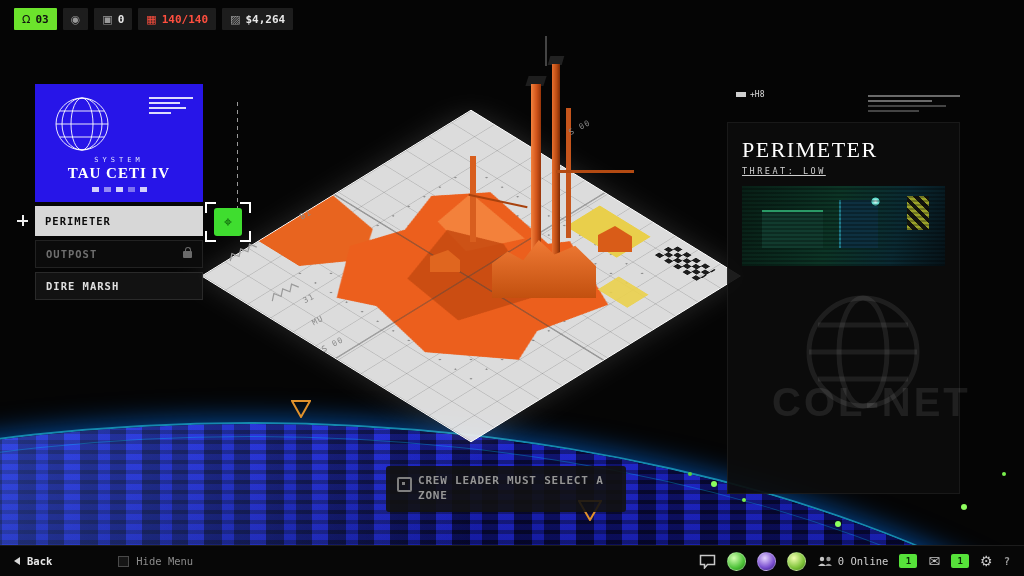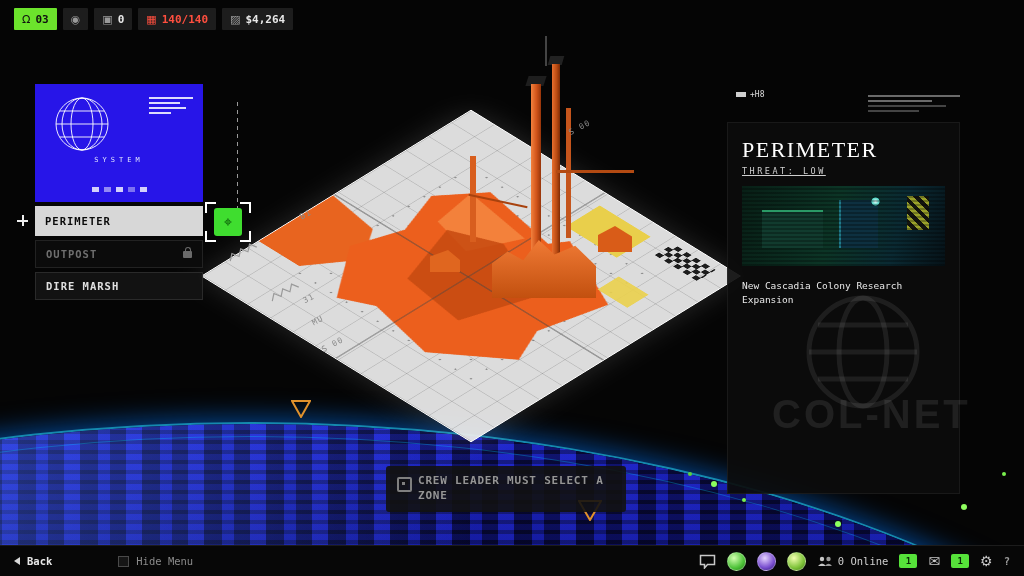--- a/index.html
+++ b/index.html
@@ -142,21 +142,21 @@
     background:repeating-linear-gradient(45deg,#9aa12a 0 4px,#15150f 4px 8px);}
   .zone-photo .lamp{position:absolute;right:32%;top:14%;width:9px;height:9px;border-radius:50%;
     background:radial-gradient(#eaffff,#4ad0c0 60%,transparent 70%);}
   .zone-photo .scan{position:absolute;inset:0;
     background:repeating-linear-gradient(0deg,rgba(0,0,0,.28) 0 2px,transparent 2px 4px);}
   .info-subtitle{margin-top:13px;font-size:9.5px;line-height:1.45;color:#e8e8e8;}
   .info-desc{margin-top:10px;font-size:9.5px;line-height:1.55;color:#b5b5b5;}
 
   
   .wm{position:absolute;z-index:6;pointer-events:none;}
-  .wm-text{left:772px;top:392px;font-family:"Liberation Sans",sans-serif;font-weight:800;font-size:40px;
+  .wm-text{left:772px;top:380px;font-family:"Liberation Sans",sans-serif;font-weight:800;font-size:40px;
     letter-spacing:3px;color:rgba(255,255,255,.085);}
   .wm-globe{left:788px;top:292px;}
 
   
   .tooltip{position:absolute;left:386px;top:466px;width:240px;z-index:7;background:rgba(18,18,18,.9);
     border-radius:3px;padding:8px 12px 8px 32px;box-sizing:border-box;color:#959595;
     font-size:11px;font-weight:bold;letter-spacing:.8px;line-height:1.35;}
   .tooltip .tico{position:absolute;left:11px;top:11px;width:11px;height:11px;border:2px solid #7f7f7f;border-radius:2px;}
   .tooltip .tico::after{content:"";position:absolute;left:3px;top:3px;width:3px;height:3px;background:#7f7f7f;}
 
@@ -277,20 +277,21 @@
         <line x1="9" y1="44" x2="53" y2="44"></line>
       </g>
     </svg>
     <div class="card-bars">
         <i></i>
         <i></i>
         <i></i>
         <i></i>
       </div>
     <div class="sys-label">SYSTEM</div>
+    <div class="sys-name">TAU CETI IV</div>
     <div class="sys-icons">
         <i></i>
         <i></i>
         <i></i>
         <i></i>
         <i></i>
       </div>
   </div>
 
   <div class="zone-menu">
@@ -320,21 +321,20 @@
   <div class="info-panel">
     <div class="info-title">PERIMETER</div>
     <div class="info-threat">THREAT: LOW</div>
     <div class="zone-photo">
       <div class="mach"></div>
       <div class="mach2"></div>
       <div class="hazard"></div>
       <div class="lamp"></div>
       <div class="scan"></div>
     </div>
-    <div class="info-subtitle">New Cascadia Colony Research Expansion</div>
   </div>
 
   <svg class="wm wm-globe" width="150" height="120">
     <g stroke="rgba(255,255,255,.08)" stroke-width="5" fill="none">
       <circle cx="75" cy="60" r="54"></circle>
       <ellipse cx="75" cy="60" rx="24" ry="54"></ellipse>
       <line x1="21" y1="60" x2="129" y2="60"></line>
       <line x1="30" y1="33" x2="120" y2="33"></line>
       <line x1="30" y1="87" x2="120" y2="87"></line>
     </g>

